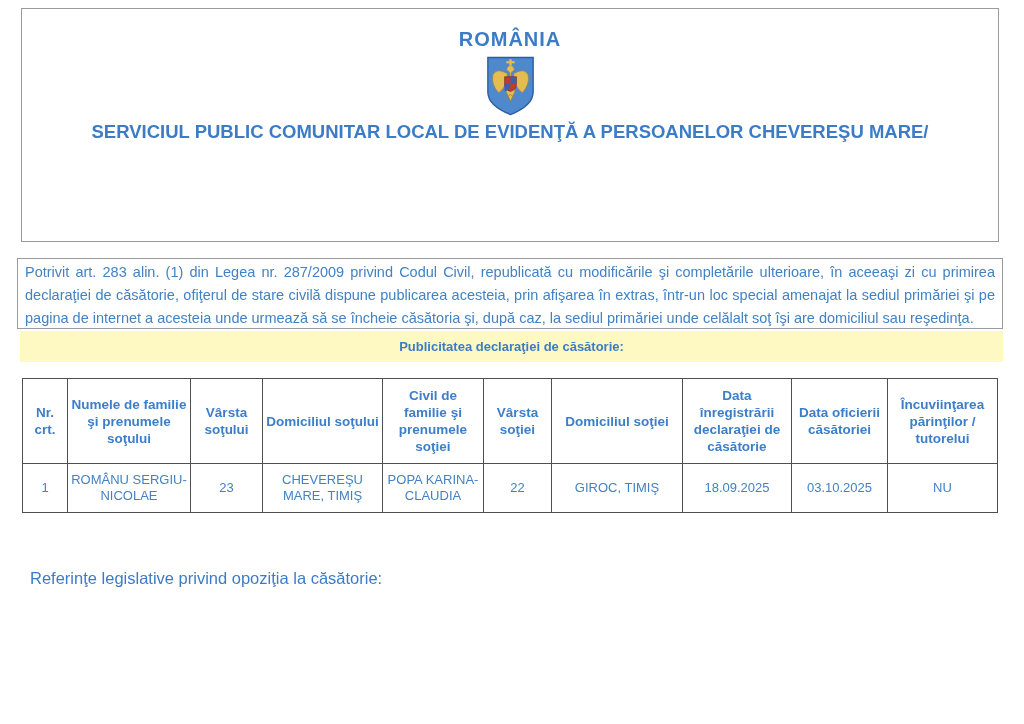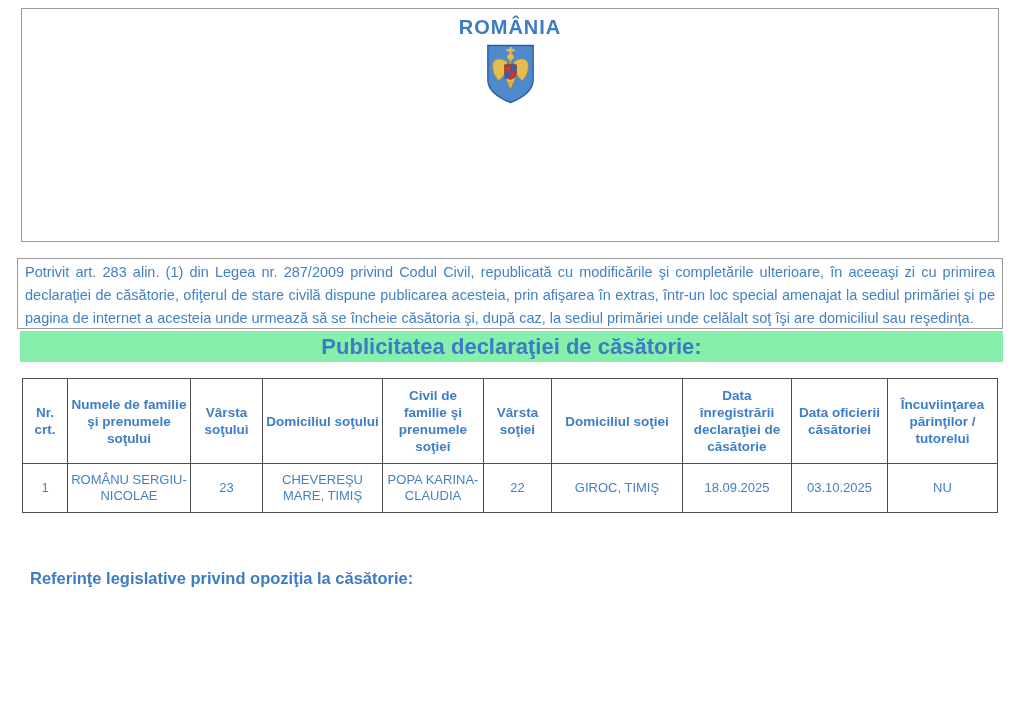--- a/index.html
+++ b/index.html
@@ -6,56 +6,56 @@
   body{
     width:1024px;height:724px;position:relative;background:#ffffff;
     font-family:"Liberation Sans", sans-serif;color:#4282c4;overflow:hidden;
   }
 
   
   #header-box{
     position:absolute;left:21px;top:8px;width:978px;height:234px;
     border:1px solid #9b9b9b;text-align:center;box-sizing:border-box;
   }
-  #country-title{margin-top:7px;font-size:20px;font-weight:bold;letter-spacing:1px;color:#3c7cc6;}
+  #country-title{margin-top:19px;font-size:20px;font-weight:bold;letter-spacing:1px;color:#3c7cc6;}
   #coa-wrap{margin-top:5px;height:62px;}
   .hline{font-size:18.5px;font-weight:bold;line-height:28px;color:#3c7cc6;}
   .hline:first-of-type{margin-top:6px;}
 
   
   #legal-box{
     position:absolute;left:17px;top:258px;width:986px;height:71px;box-sizing:border-box;
     border:1px solid #9b9b9b;font-size:14.5px;line-height:23px;padding:2px 7px;
     text-align:justify;color:#4282c4;
   }
 
   
   #title-band{
-    position:absolute;left:20px;top:331px;width:983px;height:31px;background:#86efac;
+    position:absolute;left:20px;top:331px;width:983px;height:31px;background:#fef9c3;
     display:flex;align-items:center;justify-content:center;
-    font-size:22px;font-weight:bold;color:#3c7cc6;
+    font-size:13px;font-weight:bold;color:#3c7cc6;
   }
 
   
   #marriage-table{
     position:absolute;left:22px;top:378px;border-collapse:collapse;table-layout:fixed;
   }
   #marriage-table th,#marriage-table td{
     border:1.5px solid #4f4f4f;text-align:center;vertical-align:middle;
     padding:2px 3px;overflow:hidden;
   }
   #marriage-table th{
     font-size:13.5px;font-weight:bold;color:#3d7ec9;line-height:17px;height:80px;
   }
   #marriage-table td{
     font-size:13px;font-weight:normal;color:#4282c4;line-height:16px;height:44px;
   }
 
   
-  #ref-title{position:absolute;left:30px;top:569px;font-size:16.5px;font-weight:bold;color:#3c7cc6;}
+  #ref-title{position:absolute;left:30px;top:569px;font-size:16.5px;font-weight:normal;color:#3c7cc6;}
   #ref-items{position:absolute;left:22px;top:606px;font-size:14px;color:#4282c4;}
   #ref-items .ref-item{margin-bottom:11px;line-height:15px;}
 </style>
 </head>
 <body>
 
 <div id="header-box">
   <div id="country-title">ROMÂNIA</div>
   <div id="coa-wrap">
     <svg viewBox="0 0 56 70" width="47" height="60" aria-hidden="true">
@@ -65,20 +65,21 @@
       <path d="M28 24 q7 7 5 18 l-5 11 -5 -11 q-2 -11 5 -18 z" fill="#e3bd52" stroke="#a8812d" stroke-width="0.7"></path>
       <rect x="26.6" y="3" width="2.8" height="9" fill="#e3bd52"></rect>
       <rect x="23" y="5.4" width="10" height="2.6" fill="#e3bd52"></rect>
       <path d="M28 10.5 q4.5 1 4.5 5.5 l-3.5 2.5 -1 8 -1 -8 -3.5 -2.5 q0 -4.5 4.5 -5.5 z" fill="#e3bd52" stroke="#a8812d" stroke-width="0.5"></path>
       <path d="M21 24 h14 v9 q0 6.5 -7 8.5 q-7 -2 -7 -8.5 z" fill="#c23a32" stroke="#7e2620" stroke-width="0.8"></path>
       <rect x="28" y="24" width="7" height="8.5" fill="#3b5fa8"></rect>
       <path d="M21 32.5 h7 v2 q0 5 -7 7 z" fill="#3b5fa8"></path>
       <path d="M20 52 l8 -7 8 7" stroke="#a8812d" stroke-width="1" fill="none"></path>
     </svg>
   </div>
+  <div class="hline">SERVICIUL PUBLIC COMUNITAR LOCAL DE EVIDENŢĂ A PERSOANELOR CHEVEREŞU MARE/</div>
 </div>
 
 <div id="legal-box">Potrivit art. 283 alin. (1) din Legea nr. 287/2009 privind Codul Civil, republicată cu modificările şi completările ulterioare, în aceeaşi zi cu primirea declaraţiei de căsătorie, ofiţerul de stare civilă dispune publicarea acesteia, prin afişarea în extras, într-un loc special amenajat la sediul primăriei şi pe pagina de internet a acesteia unde urmează să se încheie căsătoria şi, după caz, la sediul primăriei unde celălalt soţ îşi are domiciliul sau reşedinţa.</div>
 
 <div id="title-band">Publicitatea declaraţiei de căsătorie:</div>
 
 <table id="marriage-table">
   <colgroup>
     <col style="width:45px">
       <col style="width:123px">

